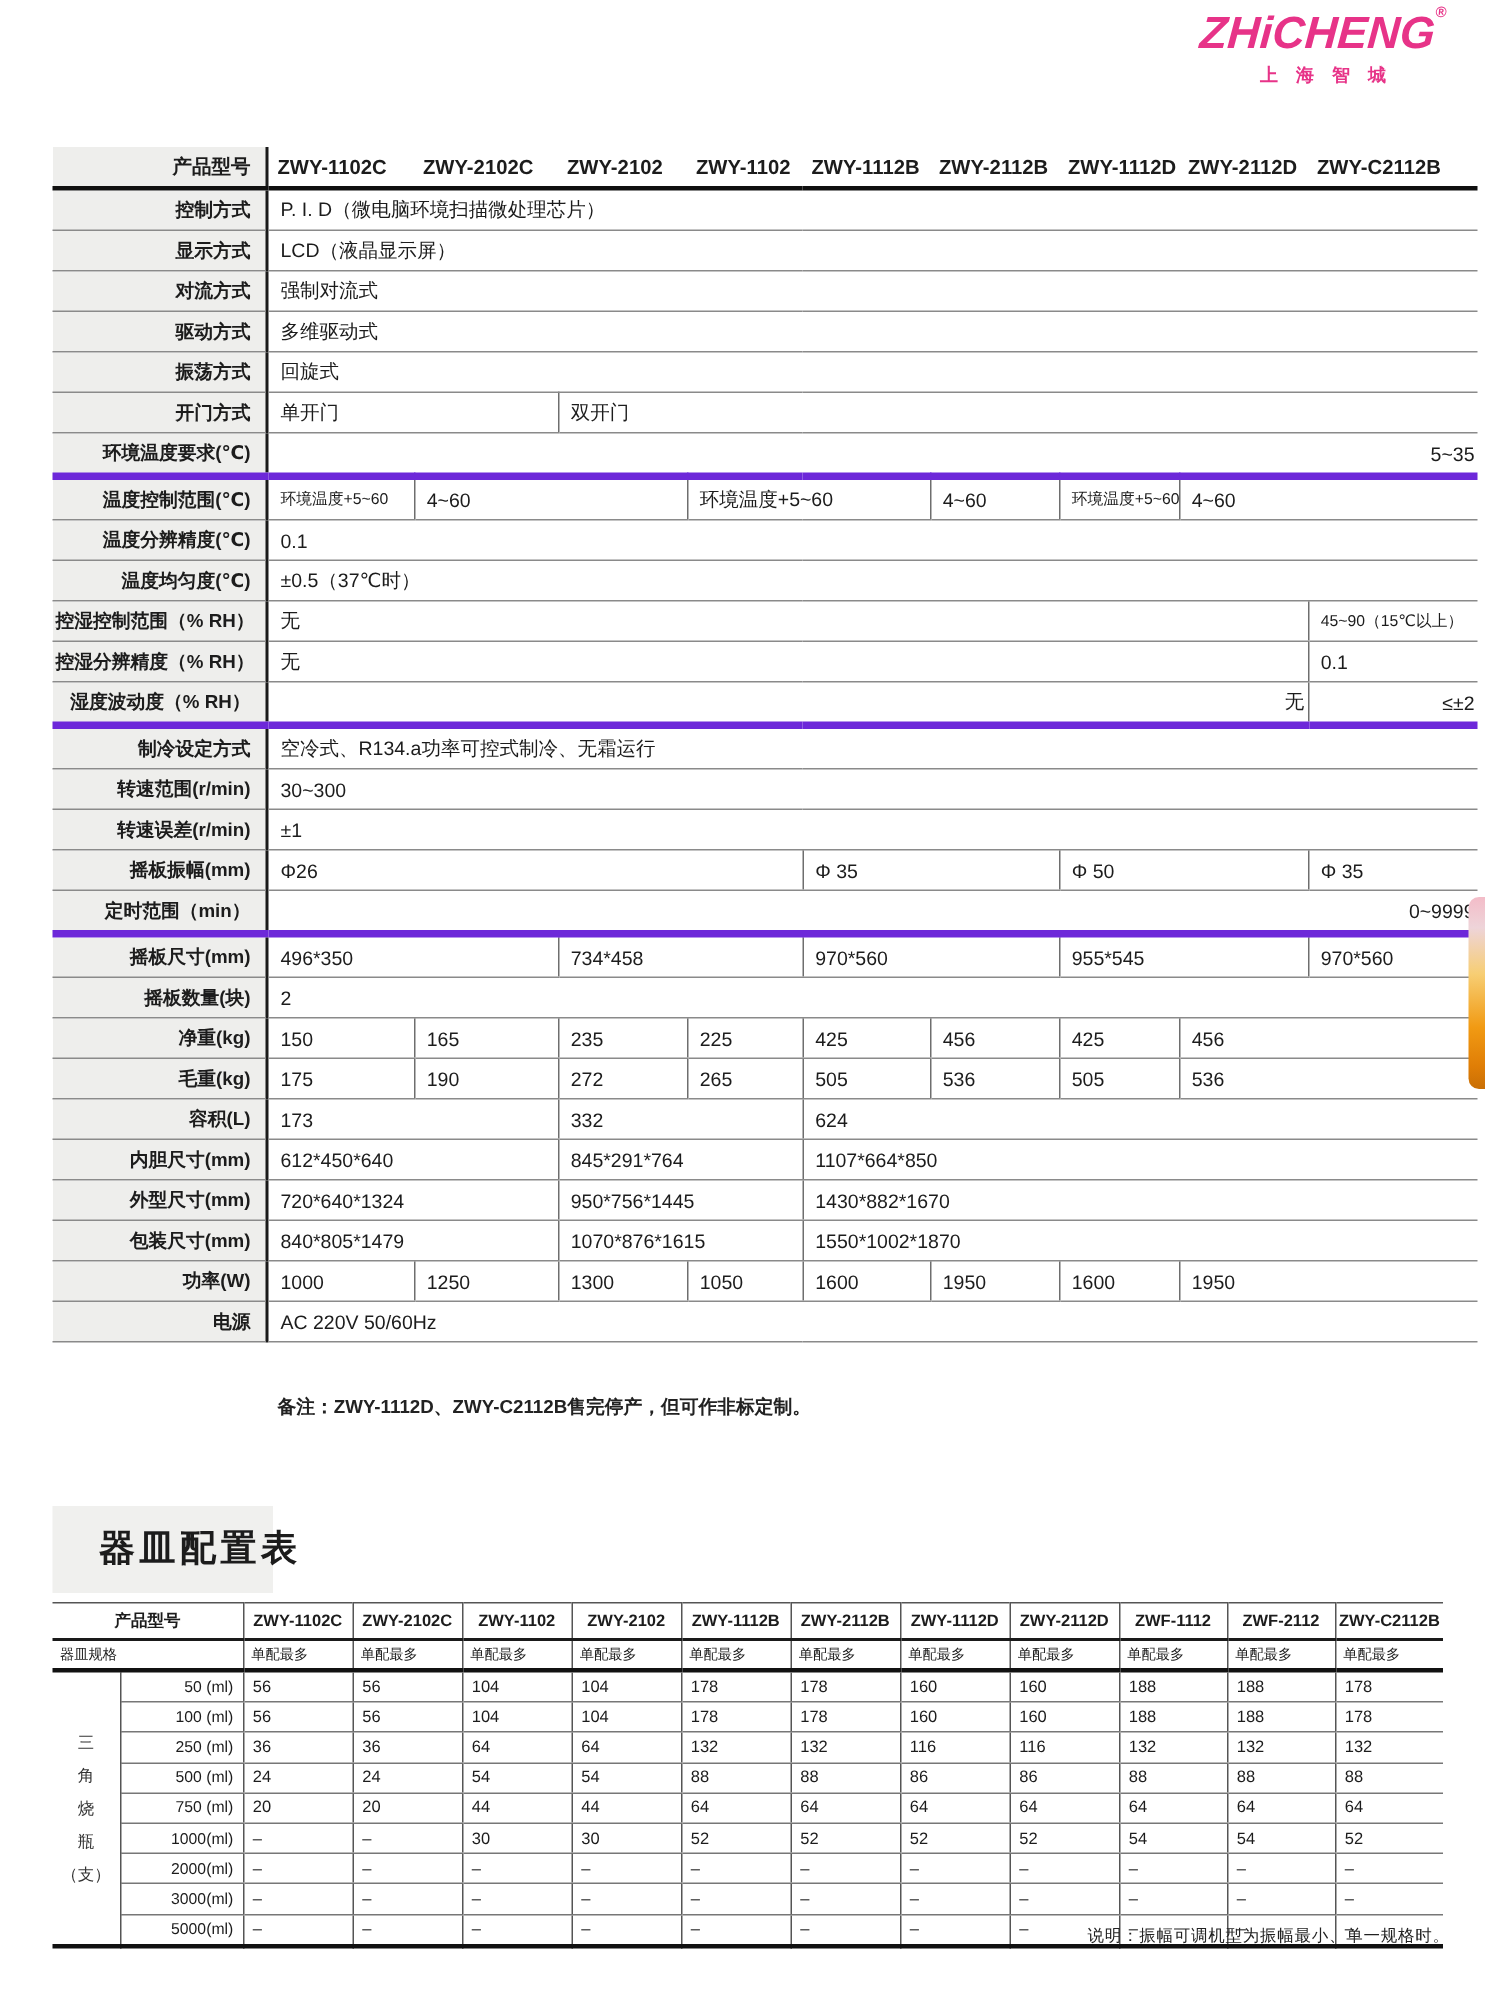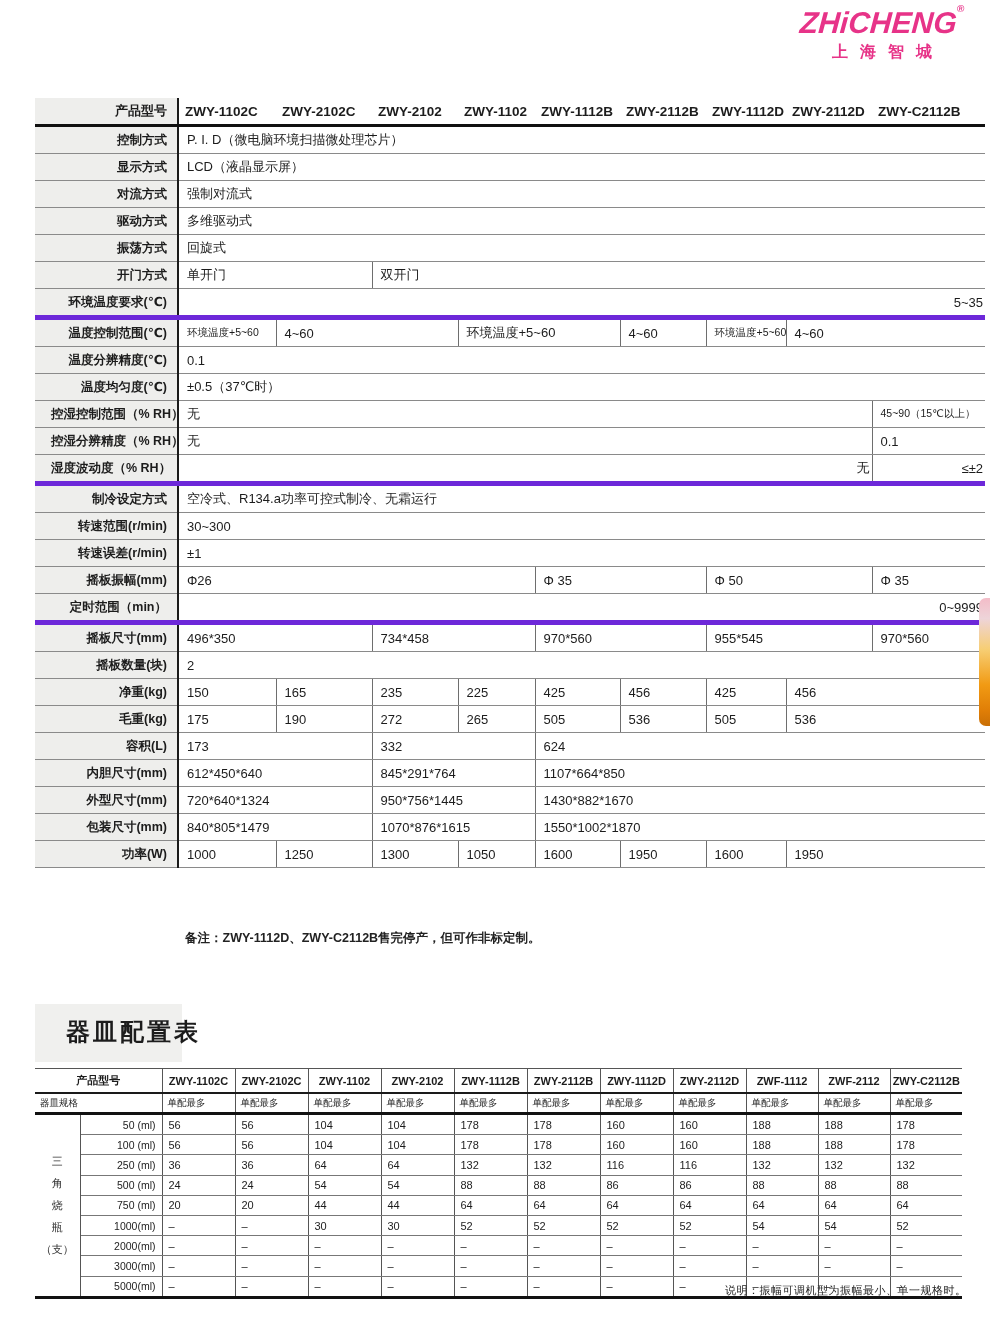--- a/index.html
+++ b/index.html
@@ -8,30 +8,30 @@
     font-family:"Liberation Sans","DejaVu Sans",sans-serif;color:#1c1c1c;
     overflow:hidden;
   }
   
   .logo{position:absolute;top:8px;right:26px;text-align:center;}
   .logo .wordmark{
     font-size:30px;font-weight:bold;font-style:italic;letter-spacing:0px;
     transform:skewX(-4deg);display:inline-block;line-height:1;
   }
   .logo .reg{font-size:10px;vertical-align:top;font-style:normal;position:relative;top:-4px;}
-  .logo .subtitle{margin-top:4px;font-size:16px;font-weight:bold;letter-spacing:12px;padding-left:12px;}
+  .logo .subtitle{margin-top:4px;font-size:12px;font-weight:bold;letter-spacing:12px;padding-left:12px;}
   
   table{border-collapse:collapse;table-layout:fixed;}
   .spec{position:absolute;left:35px;top:98px;width:950px;}
   .spec td,.spec th{
     height:26px;padding:0 2px 0 8px;font-size:13px;vertical-align:middle;
     border-bottom:1px solid #8a8a8a;overflow:hidden;white-space:nowrap;
   }
   .spec .rowlabel{
-    background:#eeeeec;text-align:right;padding-right:10px;padding-left:16px;
+    background:#eeeeec;text-align:right;padding-right:10px;padding-left:2px;
     font-weight:bold;font-size:12.5px;border-right:2px solid #1a1a1a;
   }
   .spec thead th{border-bottom:3px solid #101010;}
   .spec thead .corner{
     background:#eeeeec;text-align:right;padding-right:10px;font-size:13px;
     border-right:2px solid #1a1a1a;border-bottom:3px solid #101010;
   }
   .spec thead .model{text-align:left;font-size:13.5px;font-weight:bold;padding-left:6px;}
   .spec tbody td:nth-child(n+3){border-left:1px solid #6e6e6e;}
   .spec tr.thick td{border-bottom:5px solid #6d28d9;text-align:right;}
@@ -249,20 +249,24 @@
         <td class="rowlabel">功率(W)</td>
         <td colspan="1">1000</td>
         <td colspan="1">1250</td>
         <td colspan="1">1300</td>
         <td colspan="1">1050</td>
         <td colspan="1">1600</td>
         <td colspan="1">1950</td>
         <td colspan="1">1600</td>
         <td colspan="2">1950</td>
       </tr>
+      <tr>
+        <td class="rowlabel">电源</td>
+        <td colspan="9">AC 220V  50/60Hz</td>
+      </tr>
     </tbody>
 </table>
 
 <div class="remark">备注：ZWY-1112D、ZWY-C2112B售完停产，但可作非标定制。</div>
 
 <div class="title-band"></div>
 <div class="vessel-title">器皿配置表</div>
 
 <table class="vessel">
   <colgroup>

